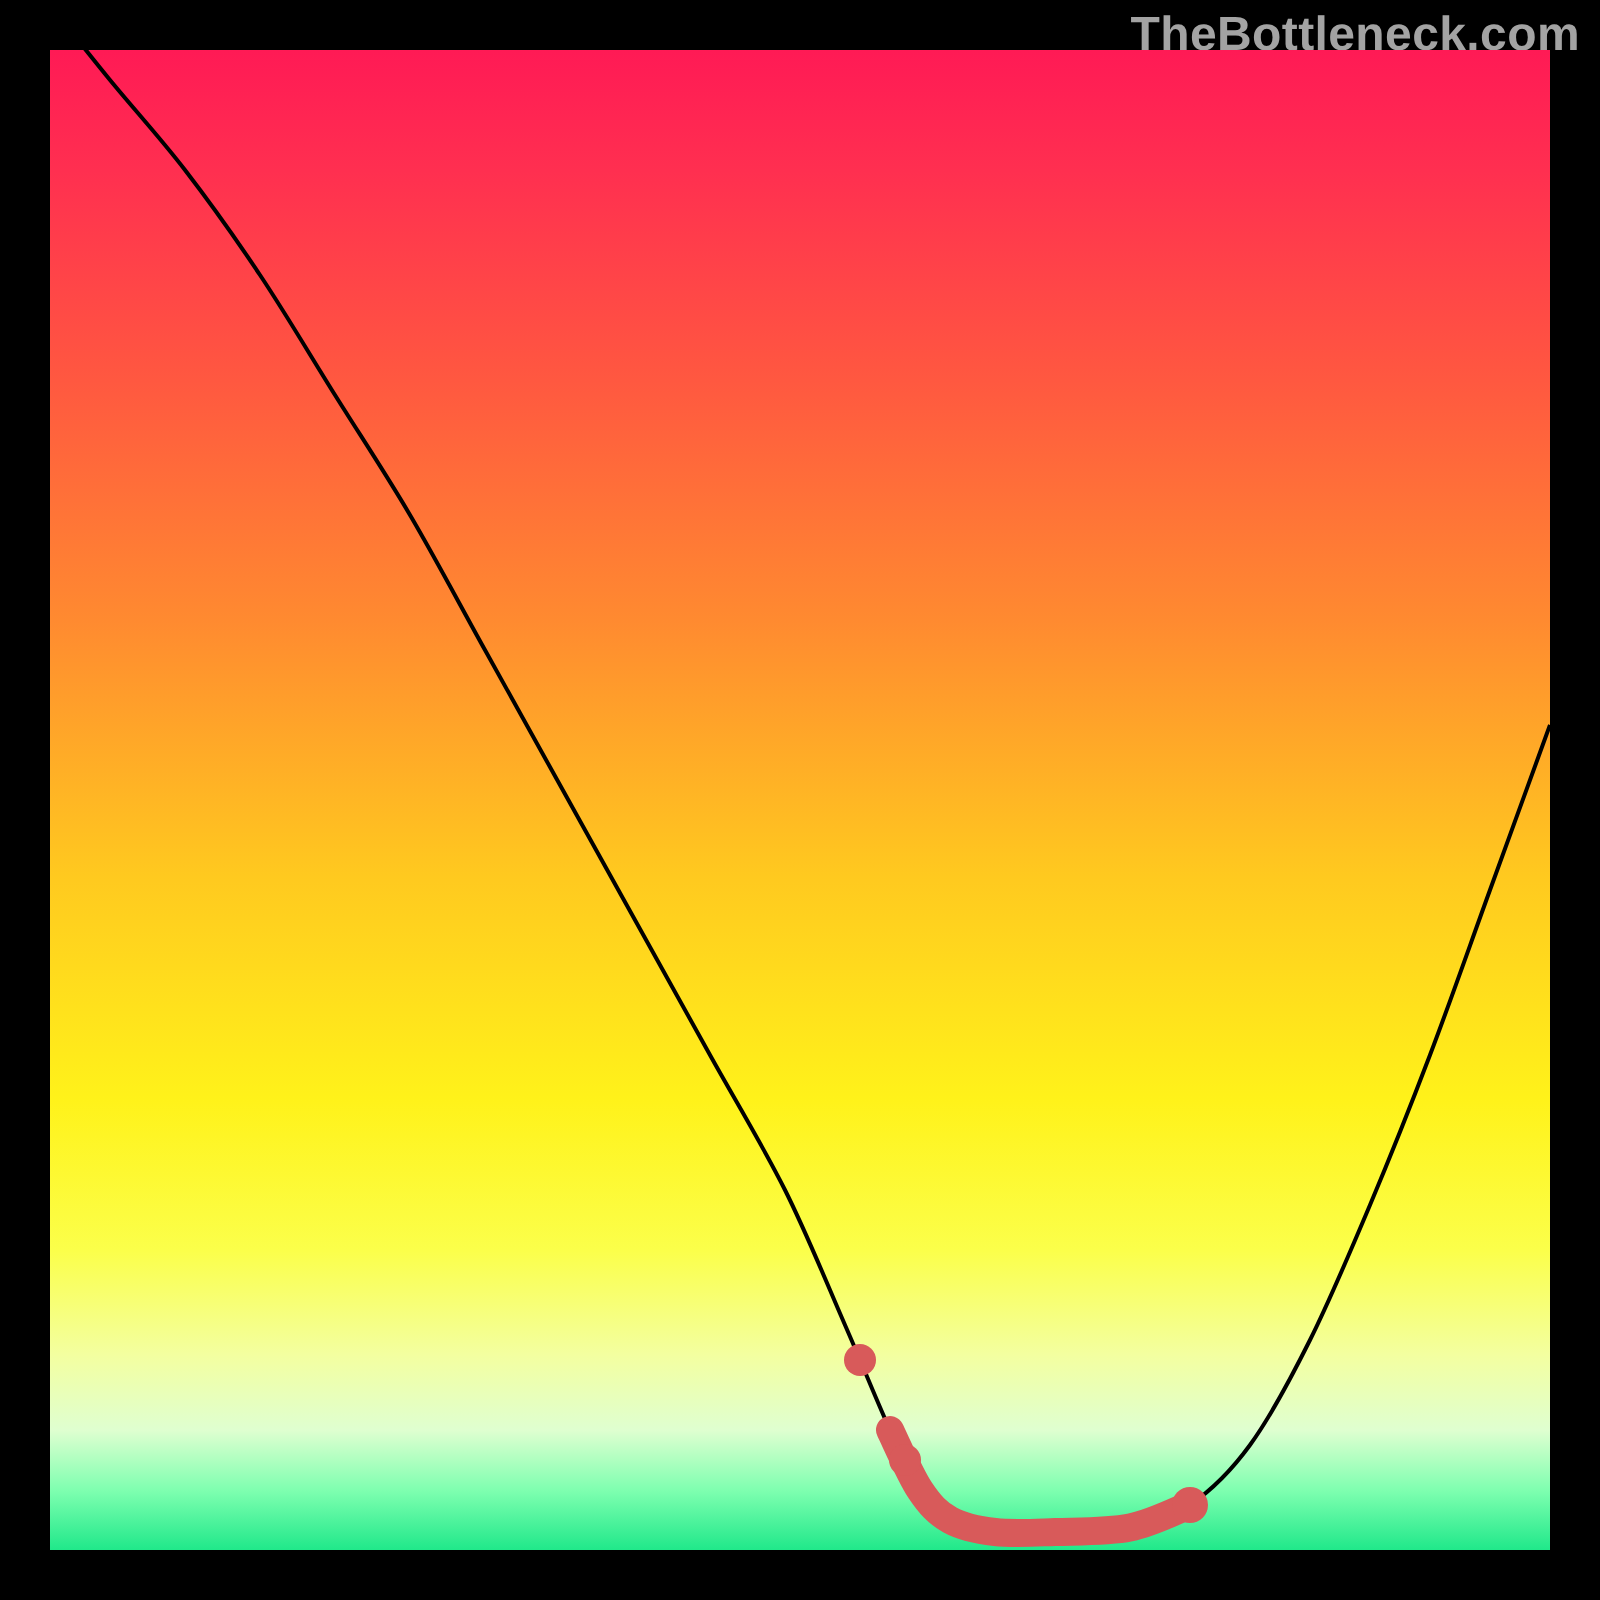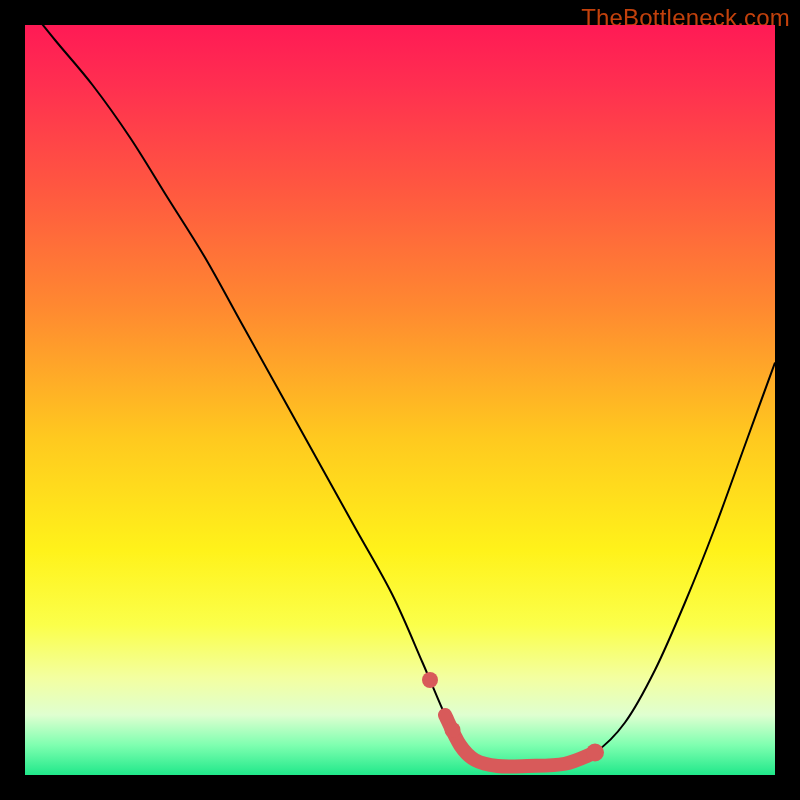--- a/index.html
+++ b/index.html
@@ -12,21 +12,21 @@
       #ff5840 22%,
       #ff8a30 38%,
       #ffc91f 55%,
       #fff21a 70%,
       #fbff4a 80%,
       #f3ffa0 87%,
       #dfffd0 92%,
       #7fffb0 96%,
       #20e88a 100%);
   }
-  .watermark{position:absolute;top:4px;right:10px;color:#c2410c;font-size:24px;font-weight:400;letter-spacing:0.2px}
+  .watermark{position:absolute;top:4px;right:10px;color:#a3a3a3;font-size:24px;font-weight:700;letter-spacing:0.2px}
   svg.curve{position:absolute;left:0;top:0}
 </style>
 </head>
 <body>
 <div class="frame">
 
   <div class="watermark">TheBottleneck.com</div>
 
   <div class="plot">
     <div class="gradient"></div>

